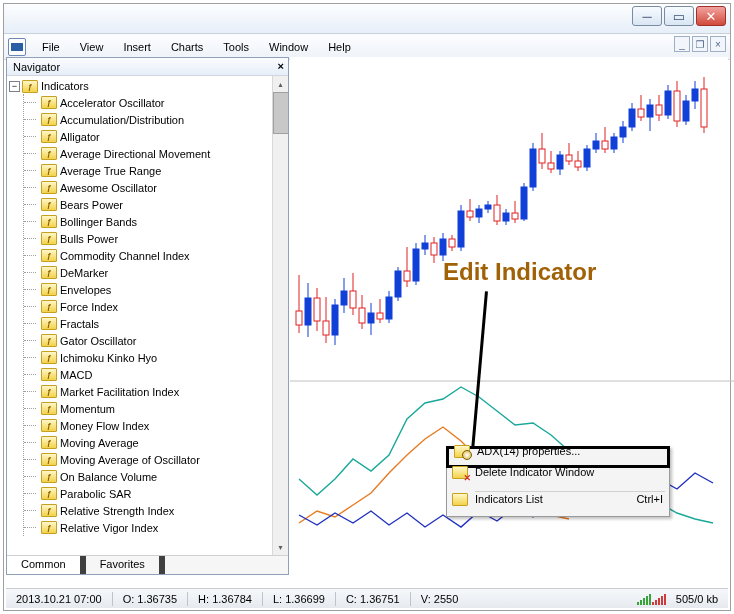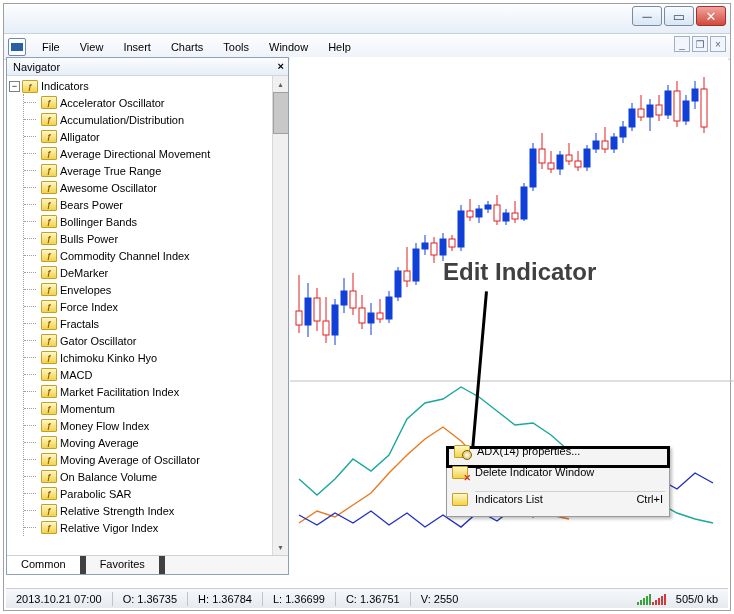--- a/index.html
+++ b/index.html
@@ -33,21 +33,21 @@
 .nav-tabs{height:19px;border-top:1px solid #d0d0d0;display:flex;background:#f6f6f6}
 .nav-tabs div{padding:2px 14px;border-right:6px solid #404040}
 .nav-tabs .act{background:#fff}
 .chart{position:absolute;top:54px;left:287px;right:3px;bottom:36px;background:#fff}
 .status{position:absolute;bottom:3px;left:3px;right:3px;height:20px;background:linear-gradient(#f6f8fb,#e6eaef);border-top:1px solid #c8ccd4;display:flex;align-items:center;padding:0 6px;gap:6px}
 .status span{padding:0 4px}
 .status .sep{border-left:1px solid #c0c4ca;height:14px}
 .bars{margin-left:auto;display:flex;align-items:flex-end;gap:1px;height:12px}
 .bars i{width:2px;display:block}
 .bars i:nth-child(1){height:3px;background:#3aa23a}.bars i:nth-child(2){height:5px;background:#3aa23a}.bars i:nth-child(3){height:7px;background:#3aa23a}.bars i:nth-child(4){height:9px;background:#3aa23a}.bars i:nth-child(5){height:11px;background:#3aa23a}.bars i:nth-child(6){height:3px;background:#d03a3a}.bars i:nth-child(7){height:5px;background:#d03a3a}.bars i:nth-child(8){height:7px;background:#d03a3a}.bars i:nth-child(9){height:9px;background:#d03a3a}.bars i:nth-child(10){height:11px;background:#d03a3a}
-.annot{position:absolute;top:255px;left:440px;font-size:24px;font-weight:bold;font-family:Arial;color:#404040}
+.annot{position:absolute;top:255px;left:440px;font-size:24px;font-weight:bold;font-family:Arial;color:#a16207}
 .annot-line{position:absolute;top:288px;left:475px;width:3px;height:160px;background:#000;transform:rotate(5deg)}
 .ctxmenu{position:absolute;top:443px;left:443px;width:224px;background:#f4f4f4;border:1px solid #9a9a9a;box-shadow:2px 2px 3px rgba(0,0,0,.25)}
 .ctxmenu .row{height:22px;display:flex;align-items:center;padding:0 6px 12px 4px;position:relative}
 .ctxmenu .ico{width:18px;height:16px;margin-right:6px;display:flex;align-items:center;justify-content:center;flex-shrink:0}
 .ctxmenu .hl{border:3px solid #000;margin:-1px}
 .ctxmenu .div{height:1px;background:#d0d0d0;margin:2px 4px 2px 28px}
 .ctxmenu .sc{margin-left:auto}
 .icof{width:16px;height:13px;background:linear-gradient(#fff7c8,#f2d24a);border:1px solid #c8a020;border-radius:1px;position:relative}
 .icof.g::after{content:"";position:absolute;right:-3px;bottom:-3px;width:8px;height:8px;border:1px solid #7a6000;border-radius:50%;background:radial-gradient(#fff,#d8b030)}
 .icof.rx::after{content:"✕";position:absolute;right:-4px;bottom:-5px;color:#d03020;font-size:9px;font-weight:bold}

